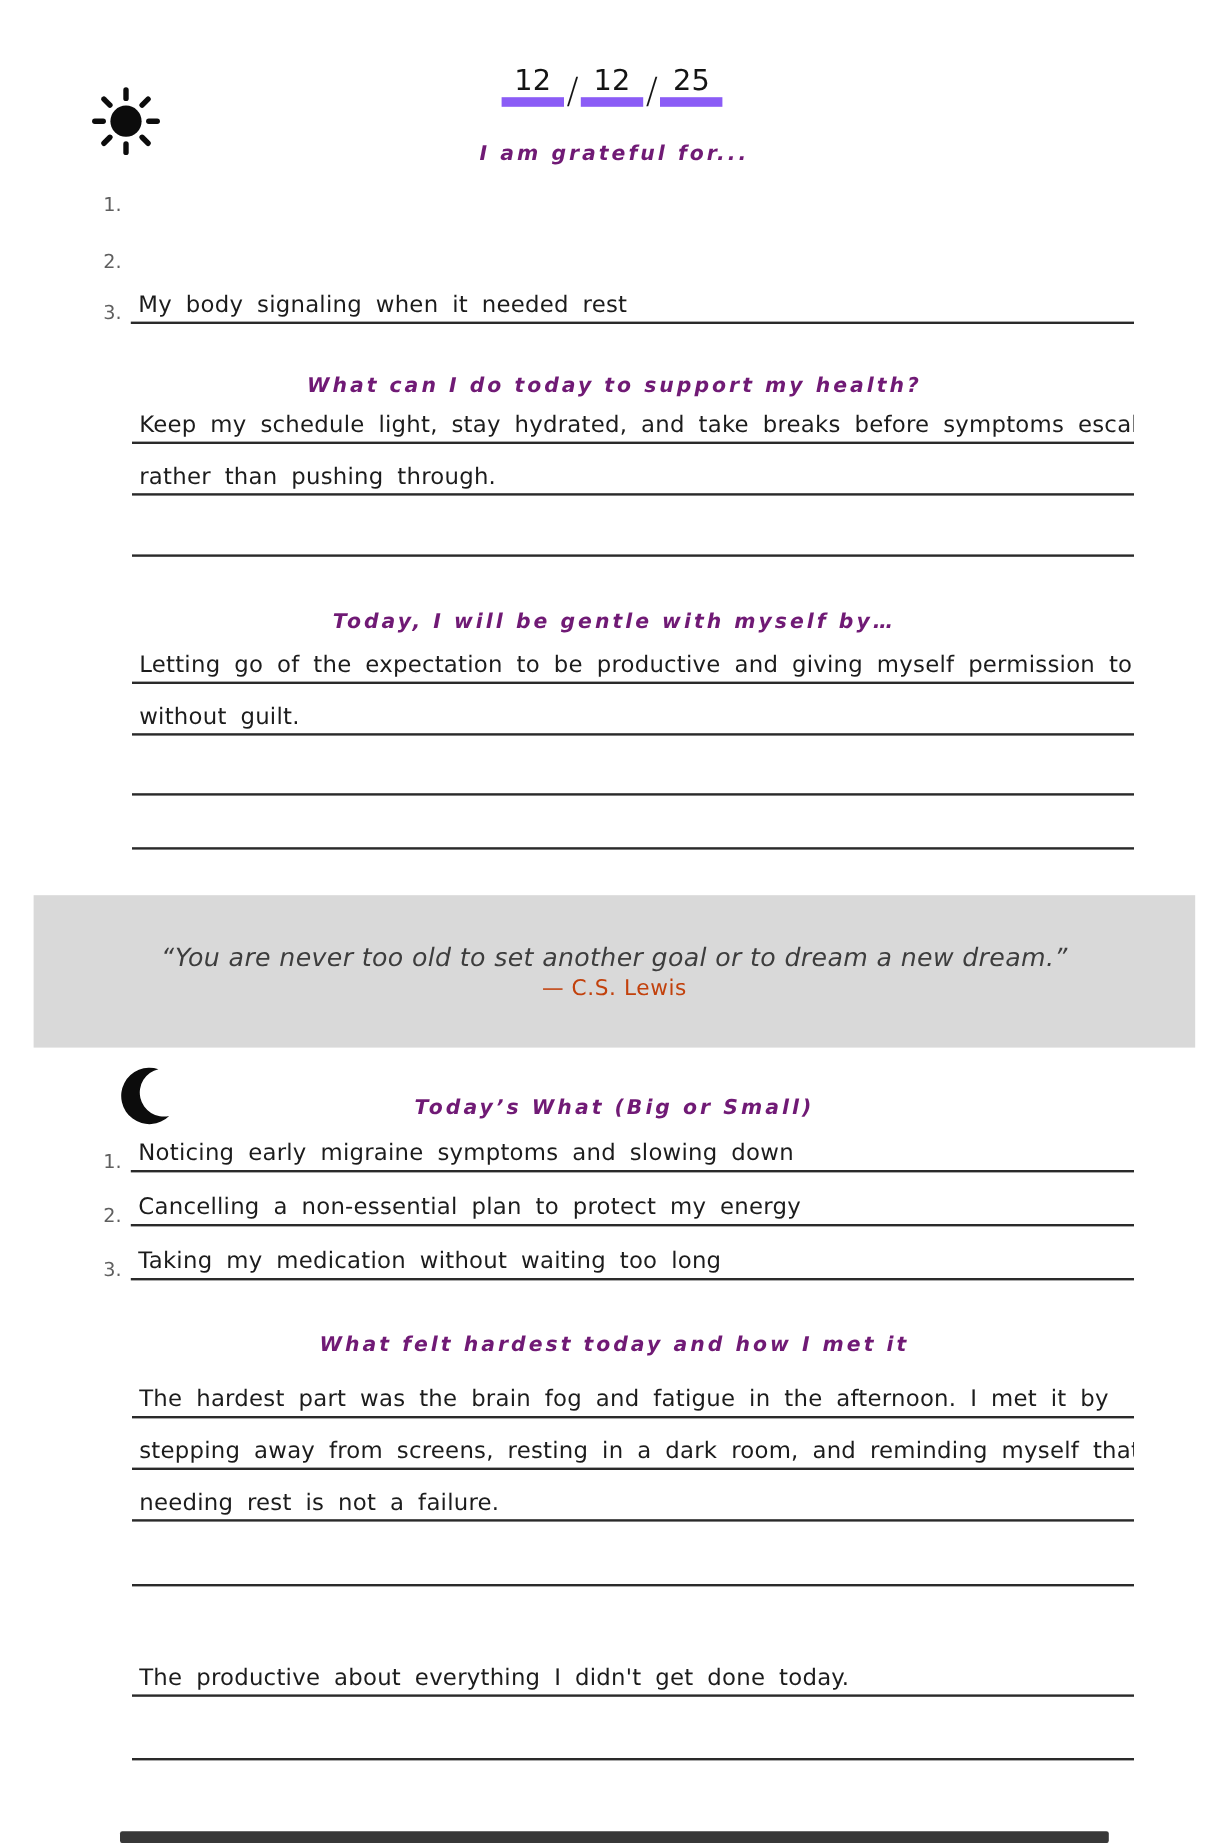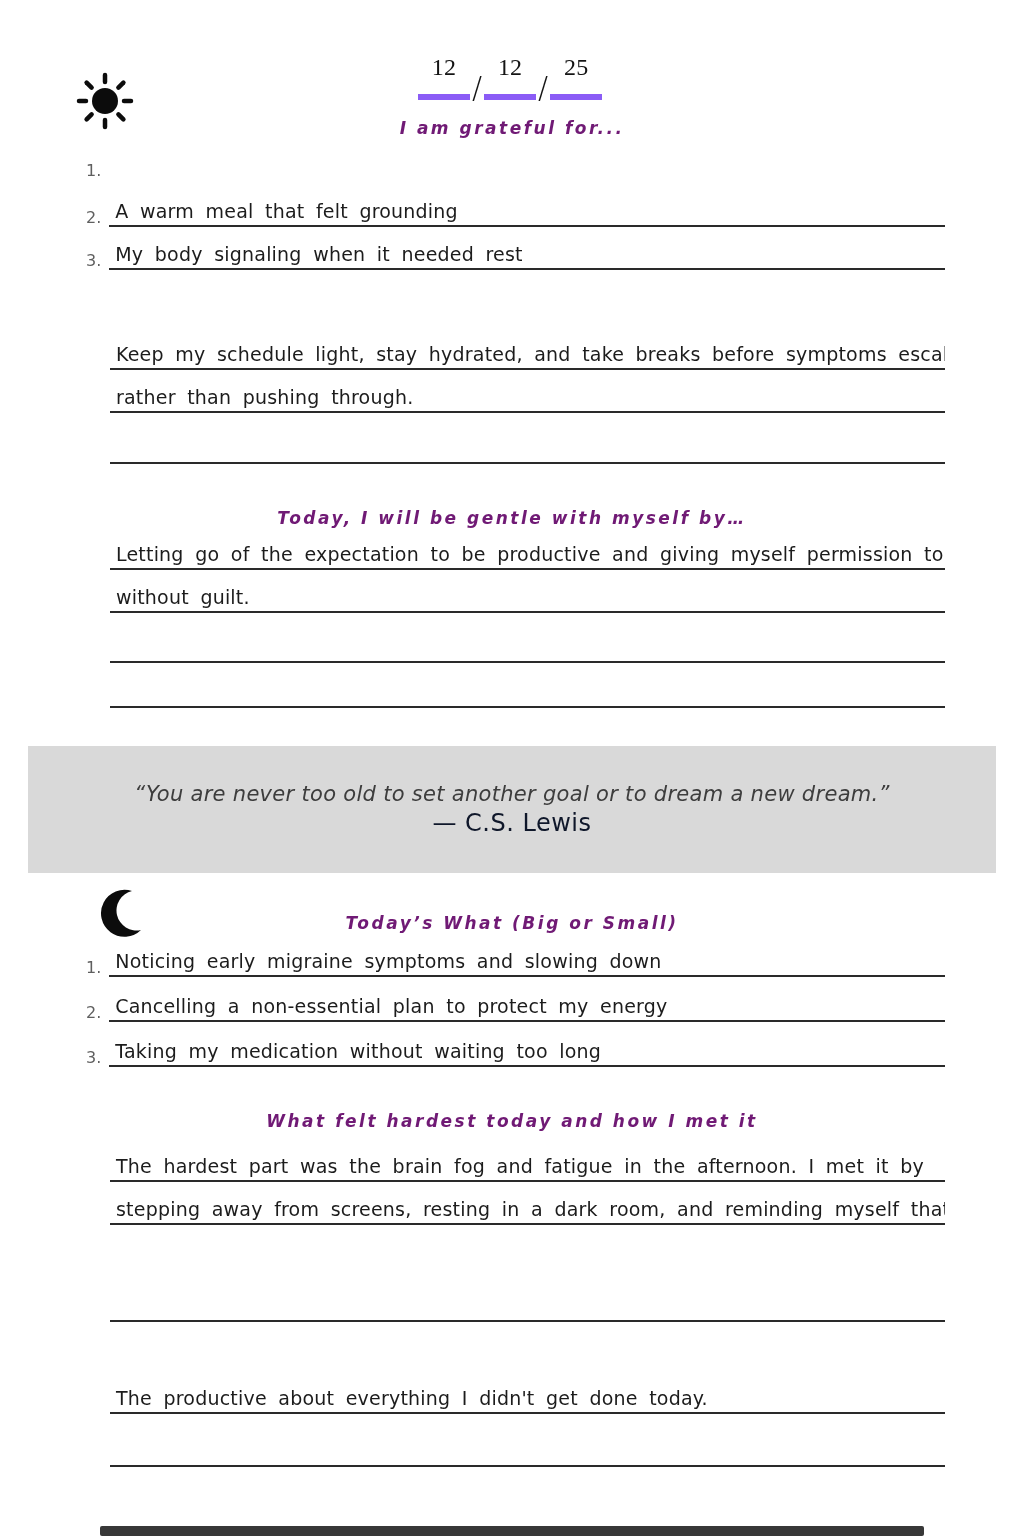--- a/index.html
+++ b/index.html
@@ -58,24 +58,23 @@
     border-bottom:2.5px solid #2a2a2a;
     padding:0 2px 3px 6px;
   }
   
   .date{
     position:absolute;top:54px;left:418px;
     display:flex;align-items:flex-end;
   }
   .date .date-seg{
     width:52px;
-    border-bottom:6px solid #8b5cf6;
+    border-bottom:8px solid #8b5cf6;
     text-align:center;
-    padding-bottom:14px;
-    font-family:Liberation Serif, serif;
+    padding-bottom:1px;
   }
   .date .date-num{
     font-size:24px;
     line-height:1.1;
     color:#141414;
   }
   .date .date-slash{
     font-size:30px;
     color:#141414;
     line-height:1;
@@ -93,22 +92,22 @@
     gap:3px;
   }
   .quote-text{
     color:#3d3d3d;
     font-size:21px;
     font-style:italic;
     font-weight:500;
     letter-spacing:0.3px;
   }
   .quote-author{
-    color:#0f172a;
-    font-size:24px;
+    color:#c2410c;
+    font-size:18px;
     letter-spacing:0.5px;
   }
   .icon{position:absolute;}
   .footer-bar{
     position:absolute;
     left:100px;top:1526px;
     width:824px;height:10px;
     background:#383838;
     border-radius:2px;
   }
@@ -146,27 +145,27 @@
     </span>
   </div>
 
   <div class="heading" style="top:118px">I am grateful for...</div>
 
   <div class="row" style="top:144px">
     <span class="num">1.</span>
   </div>
   <div class="row" style="top:191px">
     <span class="num">2.</span>
-    <span class="field hand">A warm meal that felt grounding</span>
   </div>
   <div class="row" style="top:234px">
     <span class="num">3.</span>
     <span class="field hand">My body signaling when it needed rest</span>
   </div>
 
+  <div class="heading" style="top:312px">What can I do today to support my health?</div>
 
   <div class="rowfull" style="top:334px">
     <span class="field hand">Keep my schedule light, stay hydrated, and take breaks before symptoms escalate</span>
   </div>
   <div class="rowfull" style="top:377px">
     <span class="field hand">rather than pushing through.</span>
   </div>
   <div class="rowfull" style="top:428px">
     <span class="field hand"></span>
   </div>
@@ -211,20 +210,23 @@
   </div>
 
   <div class="heading" style="top:1111px">What felt hardest today and how I met it</div>
 
   <div class="rowfull" style="top:1146px">
     <span class="field hand">The hardest part was the brain fog and fatigue in the afternoon. I met it by</span>
   </div>
   <div class="rowfull" style="top:1189px">
     <span class="field hand">stepping away from screens, resting in a dark room, and reminding myself that</span>
   </div>
+  <div class="rowfull" style="top:1232px">
+    <span class="field hand">needing rest is not a failure.</span>
+  </div>
   <div class="rowfull" style="top:1286px">
     <span class="field hand"></span>
   </div>
 
 
   <div class="rowfull" style="top:1378px">
     <span class="field hand">The productive about everything I didn't get done today.</span>
   </div>
   <div class="rowfull" style="top:1431px">
     <span class="field hand"></span>

